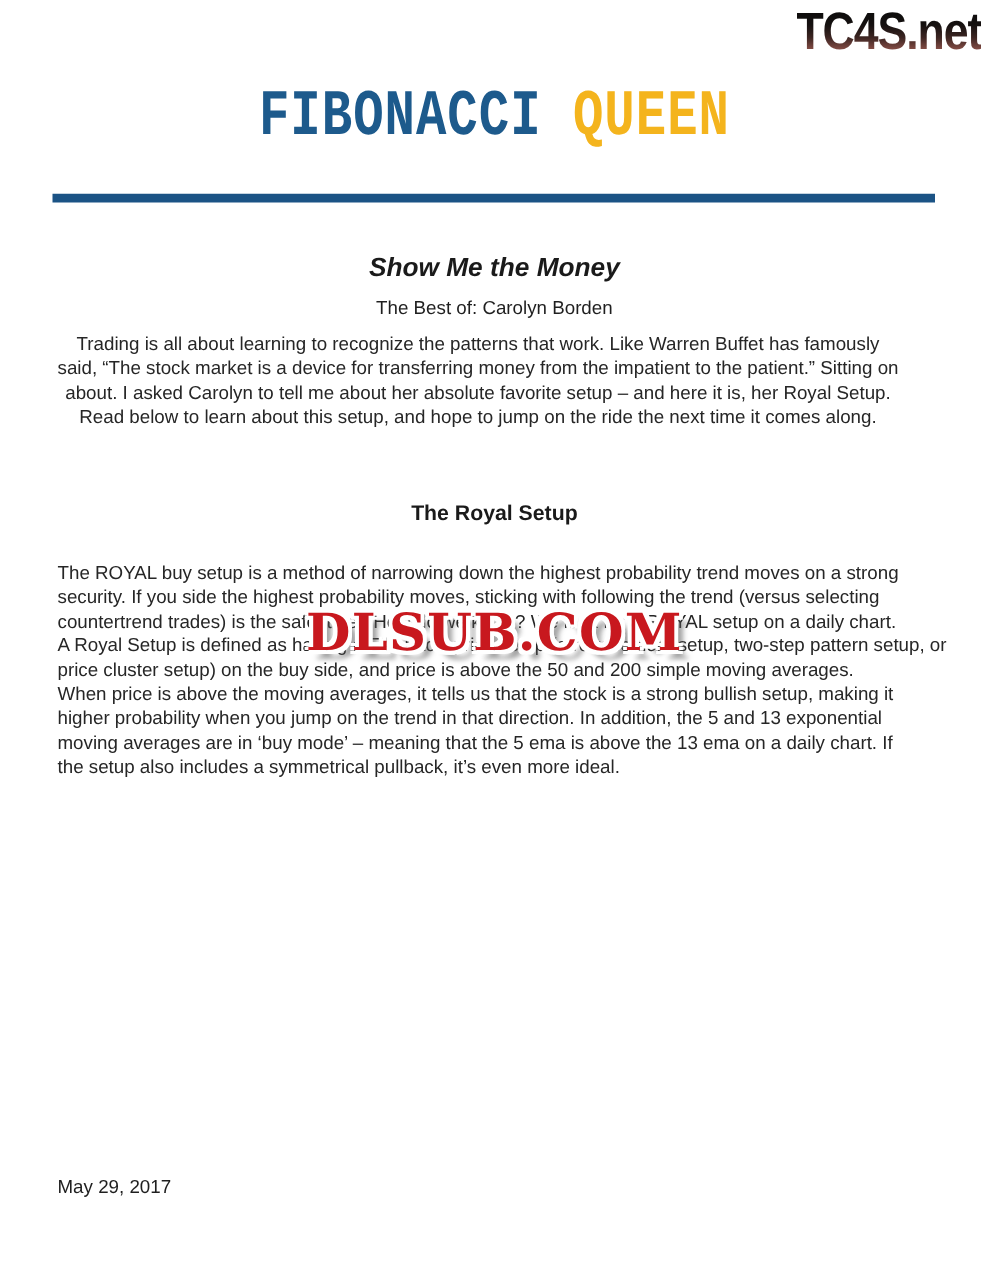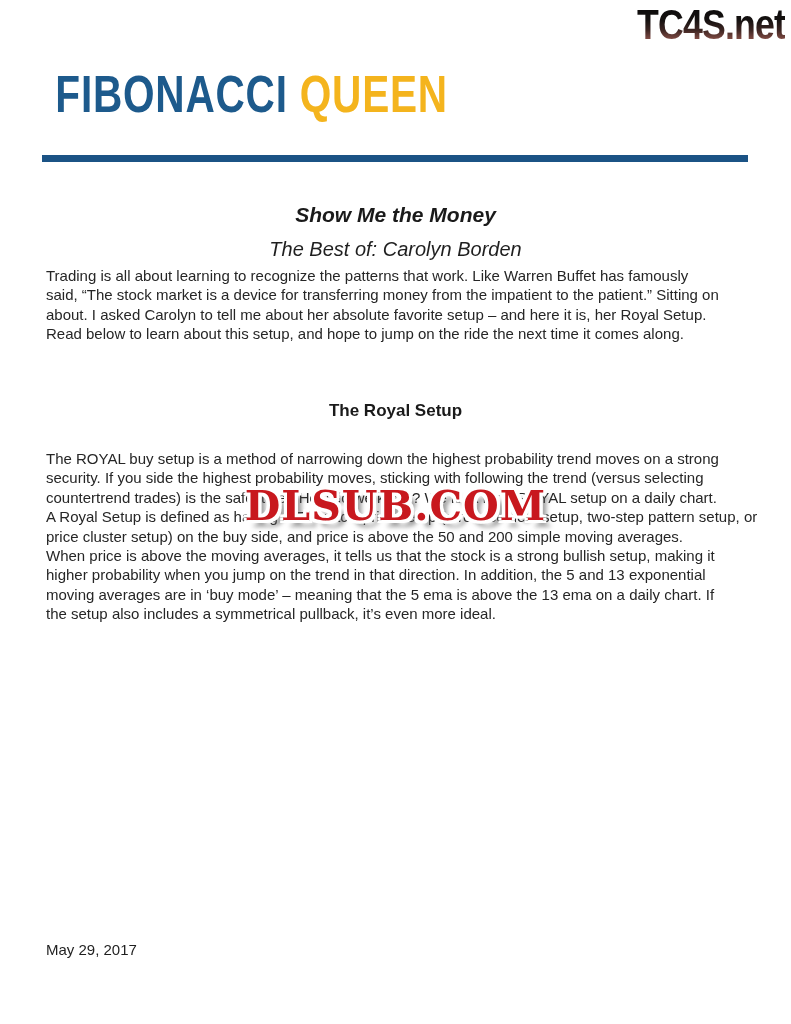--- a/index.html
+++ b/index.html
@@ -33,21 +33,23 @@
     color: transparent;
     line-height: 1.0;
   }
 
   
   .masthead {
     position: absolute;
     top: 68px;
     left: 0;
     width: 100%;
+    text-align: center;
     white-space: nowrap;
+    font-family: Liberation Mono, monospace;
   }
   .masthead .squeeze {
     display: inline-block;
     transform: scaleX(0.78);
     transform-origin: center;
     font-weight: bold;
     font-size: 52px;
     letter-spacing: 1px;
     line-height: 1.0;
   }
@@ -74,33 +76,32 @@
     font-weight: bold;
     font-style: italic;
     color: #1a1a1a;
   }
   .doc-subtitle {
     position: absolute;
     top: 238px;
     left: 0;
     width: 100%;
     text-align: center;
-    font-size: 20px;
+    font-size: 15px;
     color: #1f1f1f;
-    font-style: italic;
   }
   .para {
     position: absolute;
     left: 46px;
     font-size: 15px;
     line-height: 19.4px;
     color: #262626;
   }
   .para .line { white-space: pre; }
-  .para-intro { top: 266px; }
+  .para-intro { top: 266px; text-align: center; }
   .section-heading {
     position: absolute;
     top: 401px;
     left: 0;
     width: 100%;
     text-align: center;
     font-size: 17px;
     font-weight: bold;
     color: #1a1a1a;
   }

